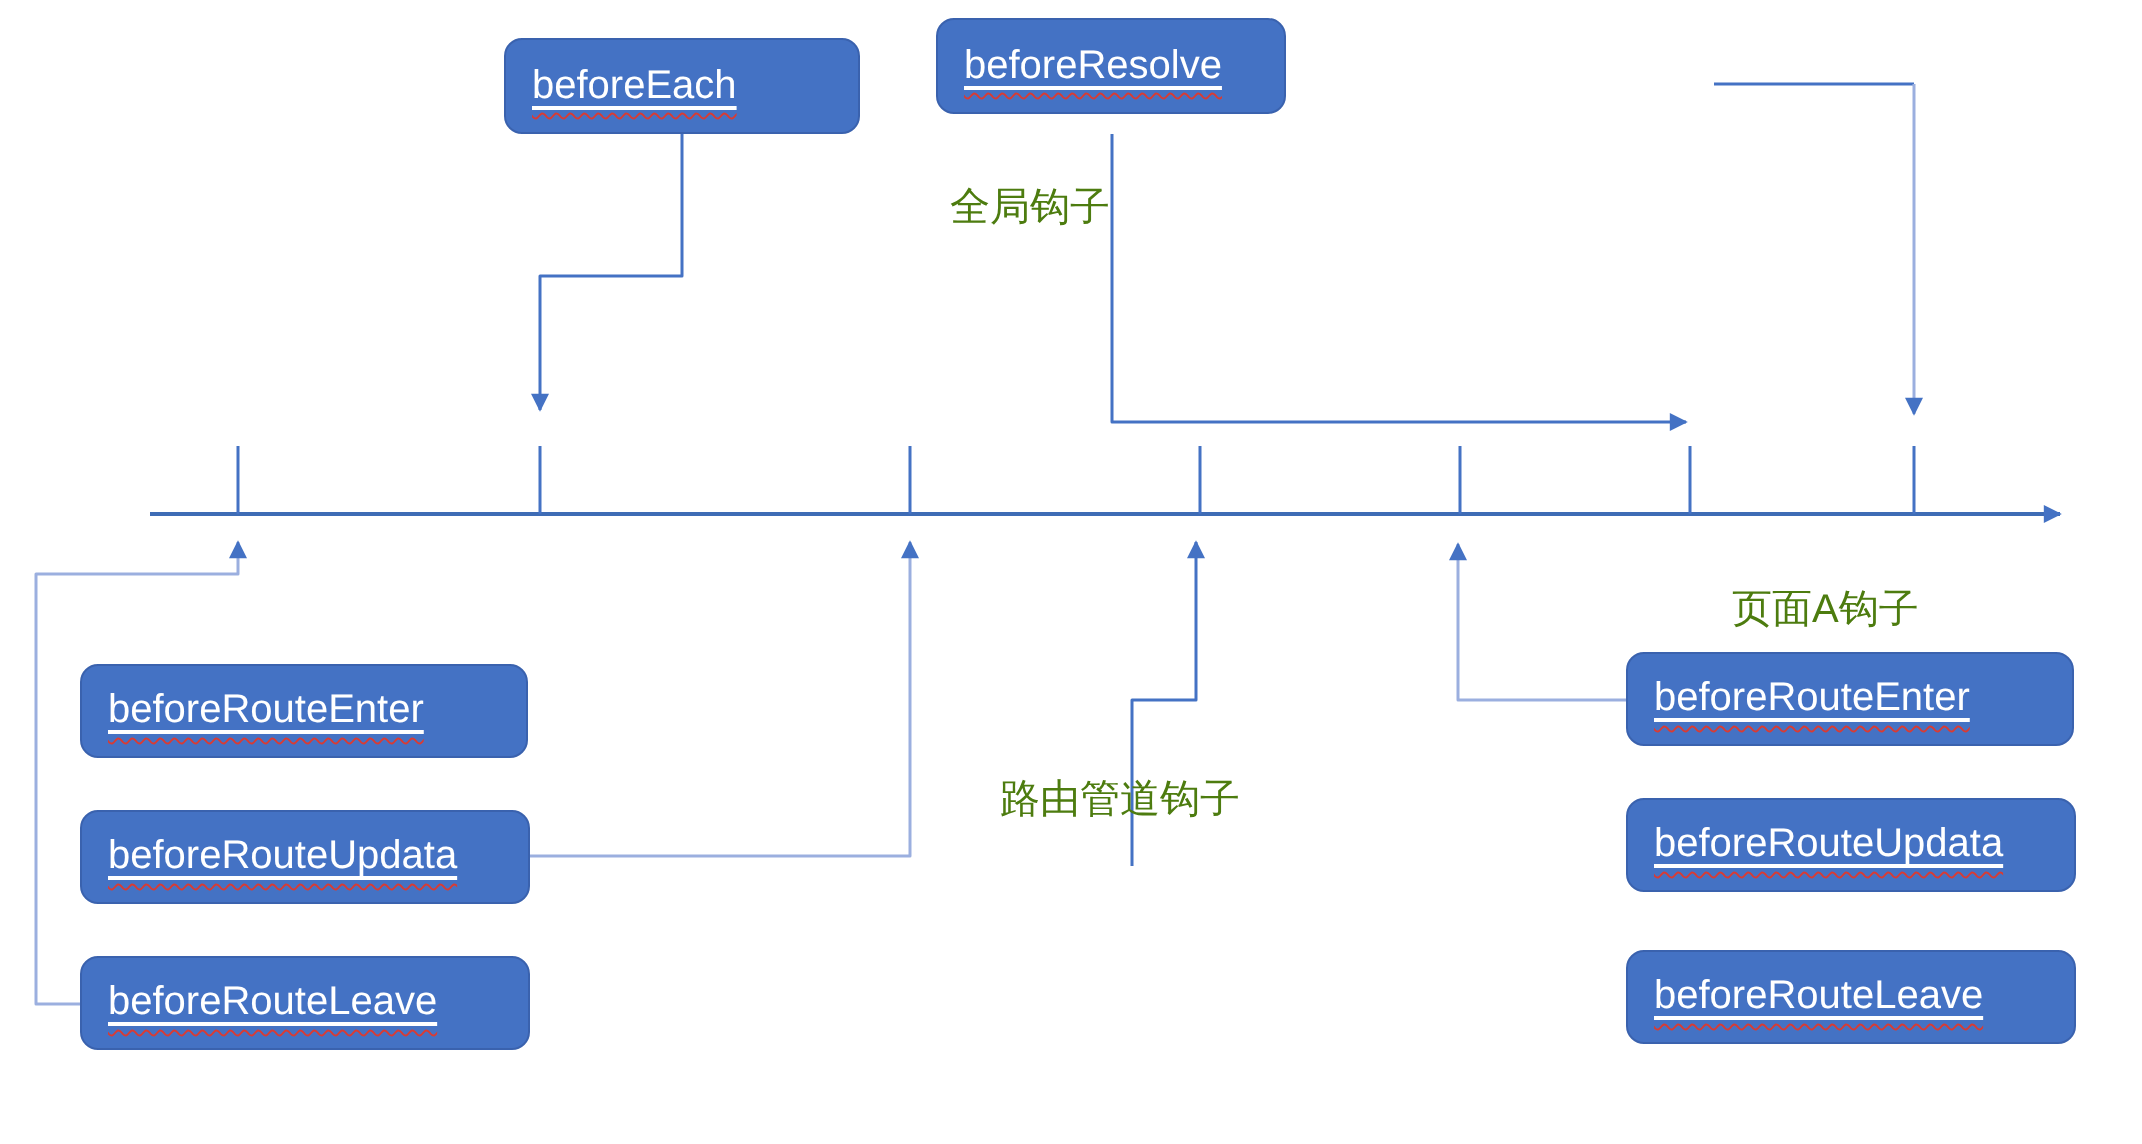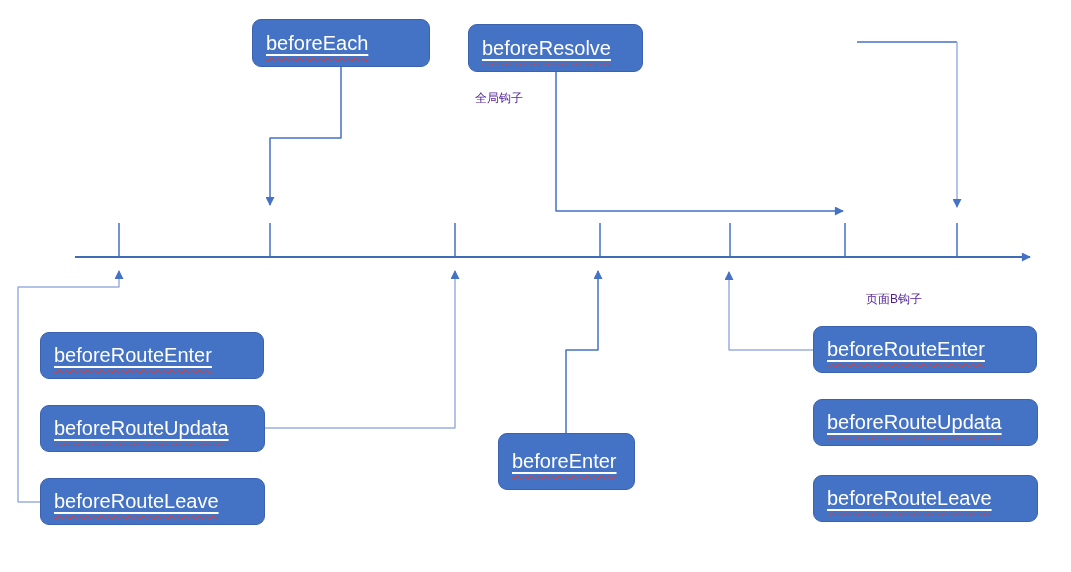--- a/index.html
+++ b/index.html
@@ -26,28 +26,28 @@
     text-decoration-thickness:1.5px;
     text-underline-offset:4px;
   }
   .hook-text .sq{
     text-decoration:underline wavy #D93B33;
     text-decoration-thickness:1px;
     text-underline-offset:7px;
   }
   .section-label{
     position:absolute;
-    color:#4c1d95;
-    font-size:12px;
+    color:#4d7c0f;
+    font-size:20px;
     white-space:nowrap;
   }
 
   
   .b-each    {left:252px;top:19px; width:178px;height:48px;text-align:center;}
-  .b-resolve {left:468px;top:24px; width:175px;height:48px;}
+  .b-resolve {left:468px;top:9px; width:175px;height:48px;}
   .b-after   {left:677px;top:18px; width:180px;height:47px;}
   .b-a1      {left:40px; top:332px;width:224px;height:47px;}
   .b-a2      {left:40px; top:405px;width:225px;height:47px;}
   .b-a3      {left:40px; top:478px;width:225px;height:47px;}
   .b-enter   {left:498px;top:433px;width:137px;height:57px;}
   .b-b1      {left:813px;top:326px;width:224px;height:47px;}
   .b-b2      {left:813px;top:399px;width:225px;height:47px;}
   .b-b3      {left:813px;top:475px;width:225px;height:47px;}
 
   
@@ -88,42 +88,40 @@
     <path class="c-light" d="M40,502 H18 V287 H119 V271" marker-end="url(#arr)"></path>
 
     <path class="c-light" d="M265,428 H455 V271" marker-end="url(#arr)"></path>
 
     <path class="c-dark" d="M566,433 V350 H598 V271" marker-end="url(#arr)"></path>
 
     <path class="c-light" d="M813,350 H729 V272" marker-end="url(#arr)"></path>
   </svg>
 
   <div class="section-label l-global">全局钩子</div>
-  <div class="section-label l-pageB">页面B钩子</div>
+  <div class="section-label l-pageB">页面A钩子</div>
+  <div class="section-label l-pipe">路由管道钩子</div>
 
   <div class="hook-box b-each">
     <span class="hook-text"><span class="sq">beforeEach</span></span>
   </div>
   <div class="hook-box b-resolve">
     <span class="hook-text"><span class="sq">beforeResolve</span></span>
   </div>
 
   <div class="hook-box b-a1">
     <span class="hook-text"><span class="sq">beforeRouteEnter</span></span>
   </div>
   <div class="hook-box b-a2">
     <span class="hook-text"><span class="sq">beforeRouteUpdata</span></span>
   </div>
   <div class="hook-box b-a3">
     <span class="hook-text"><span class="sq">beforeRouteLeave</span></span>
   </div>
 
-  <div class="hook-box b-enter">
-    <span class="hook-text"><span class="sq">beforeEnter</span></span>
-  </div>
 
   <div class="hook-box b-b1">
     <span class="hook-text"><span class="sq">beforeRouteEnter</span></span>
   </div>
   <div class="hook-box b-b2">
     <span class="hook-text"><span class="sq">beforeRouteUpdata</span></span>
   </div>
   <div class="hook-box b-b3">
     <span class="hook-text"><span class="sq">beforeRouteLeave</span></span>
   </div>

